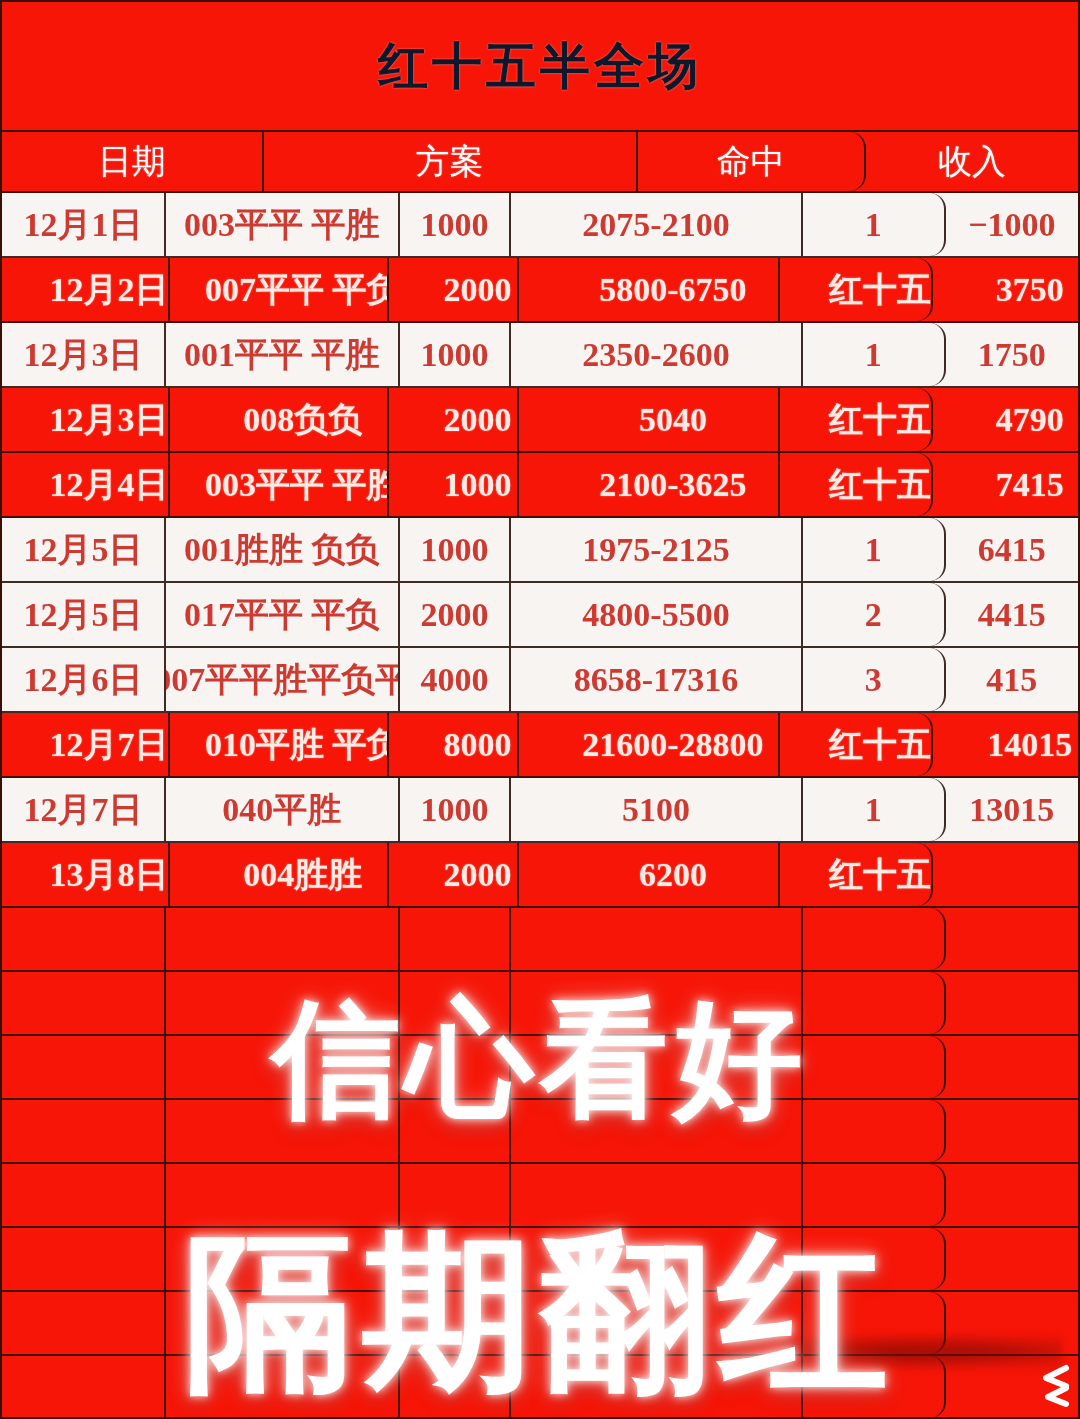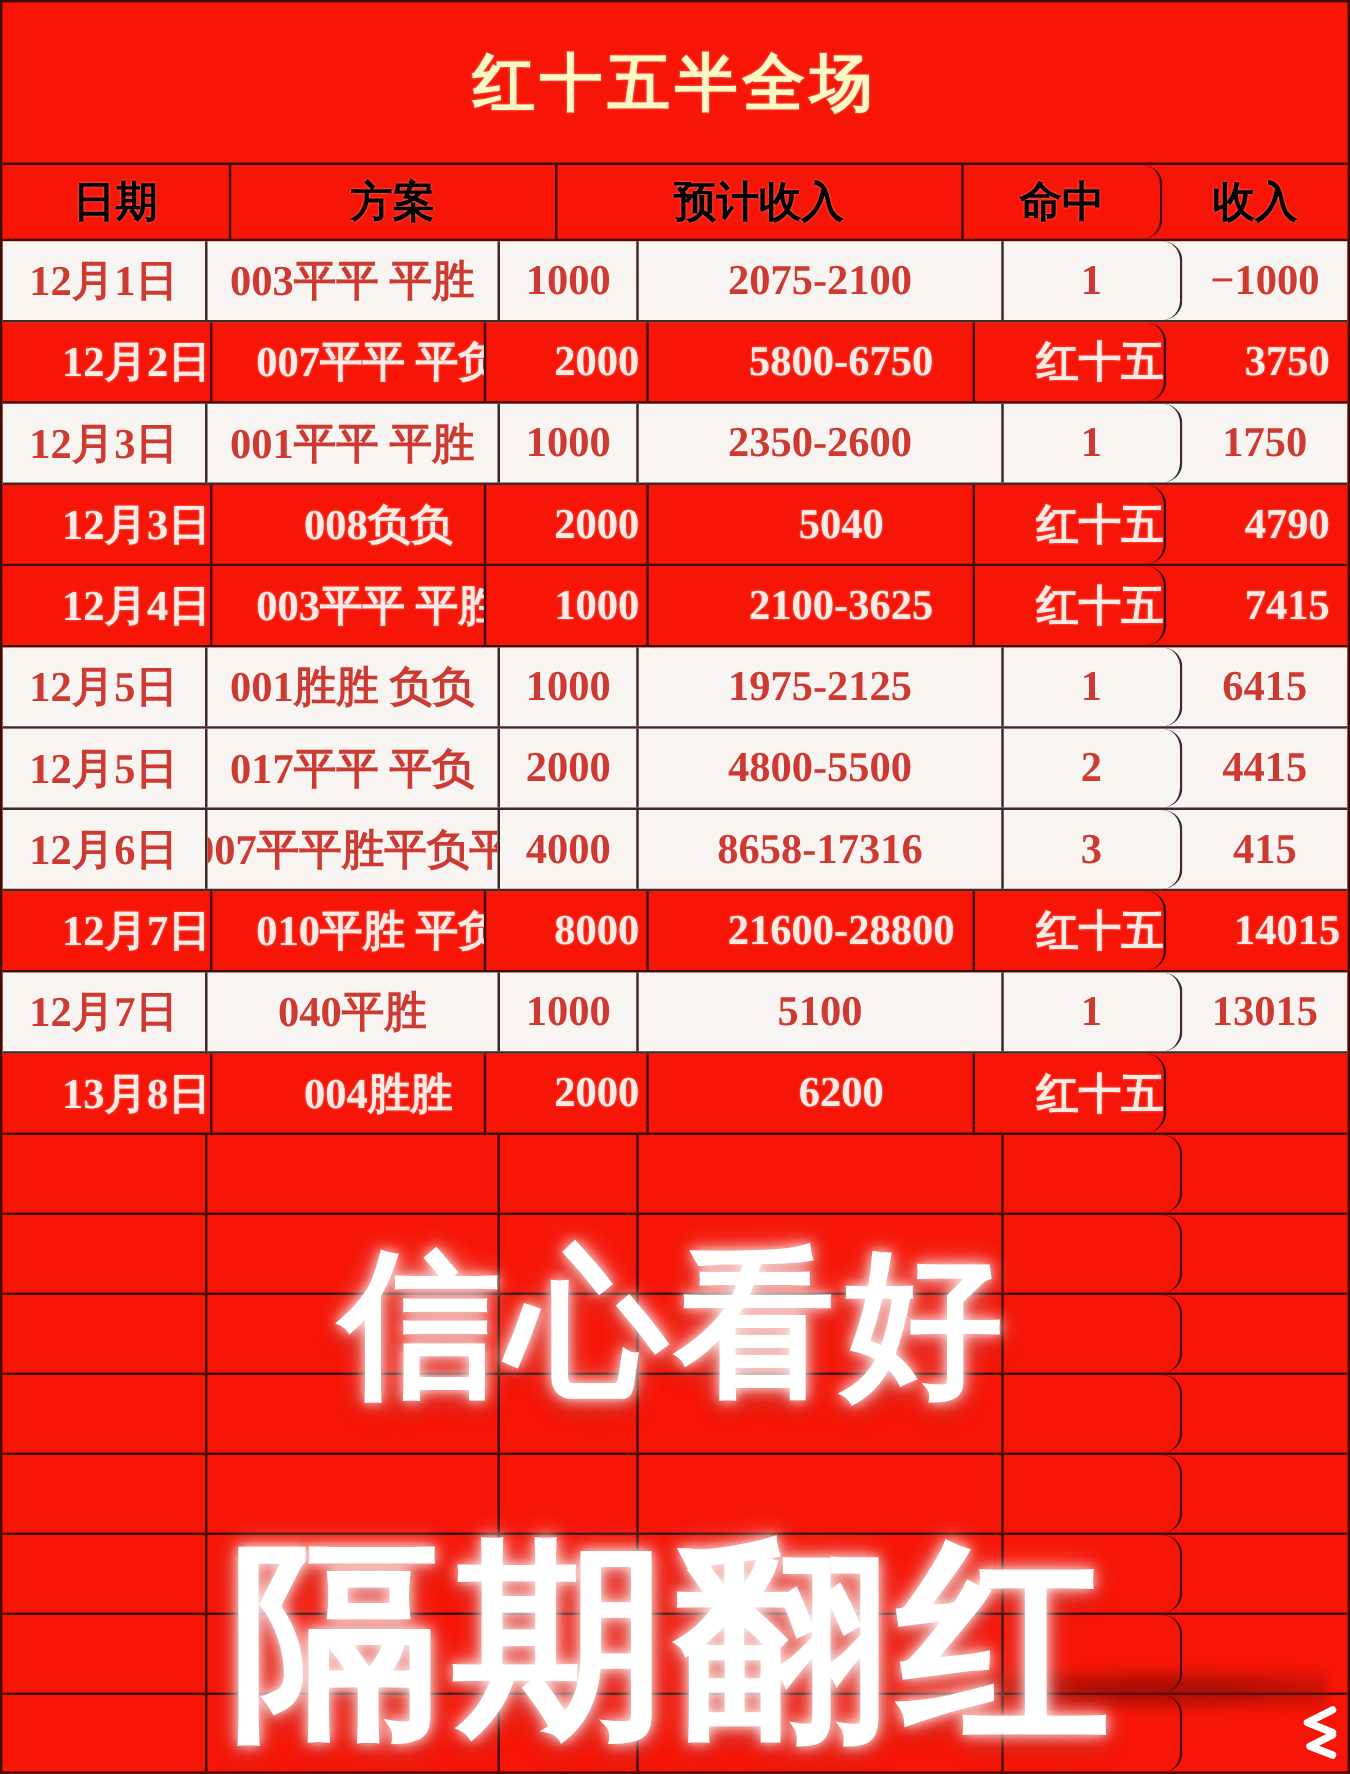--- a/index.html
+++ b/index.html
@@ -21,21 +21,21 @@
   
   .title-bar {
     height: 128px;
     display: flex;
     align-items: center;
     justify-content: center;
     background: #f61507;
     border-bottom: 2px solid rgba(38,14,9,0.9);
   }
   .title-bar .title-text {
-    color: #fef9c3;
+    color: #0f172a;
     font-size: 50px;
     letter-spacing: 4px;
     font-weight: 600;
     text-shadow: 0 0 2px rgba(255,230,225,0.6);
   }
   
   .tbl { width: 100%; }
   .row {
     display: flex;
     width: 100%;
@@ -56,22 +56,22 @@
   .row .cell:last-child { border-right: none; }
   .c-date     { flex-grow: 164; }
   .c-plan     { flex-grow: 235; }
   .c-stake    { flex-grow: 111; }
   .c-expected { flex-grow: 293; }
   .c-hit      { flex-grow: 143; border-radius: 16px; }
   .c-income   { flex-grow: 134; }
 
   .row.header { height: 61px; background: #f61507; }
   .row.header .cell {
-    color: #000000;
-    font-weight: 700;
+    color: #ffffff;
+    font-weight: 400;
     text-shadow: 0 0 2px rgba(255,230,225,0.5);
   }
   .row.data { height: 65px; background: #f8f4f2; justify-content: space-between; }
   .row.data .cell {
     color: #cd3a31;
     font-weight: 600;
   }
   .row.data.hl { background: #f61507; }
   .row.data.hl .cell {
     color: #fcebe5;
@@ -125,21 +125,20 @@
 
   <div class="title-bar">
     <span class="title-text">红十五半全场</span>
   </div>
 
   <div class="tbl">
 
     <div class="row header">
       <div class="cell c-date">日期</div>
       <div class="cell c-plan">方案</div>
-      <div class="cell c-expected">预计收入</div>
       <div class="cell c-hit">命中</div>
       <div class="cell c-income">收入</div>
     </div>
 
     <div class="row data">
       <div class="cell c-date">12月1日</div>
       <div class="cell c-plan">003平平 平胜</div>
       <div class="cell c-stake">1000</div>
       <div class="cell c-expected">2075-2100</div>
       <div class="cell c-hit">1</div>

